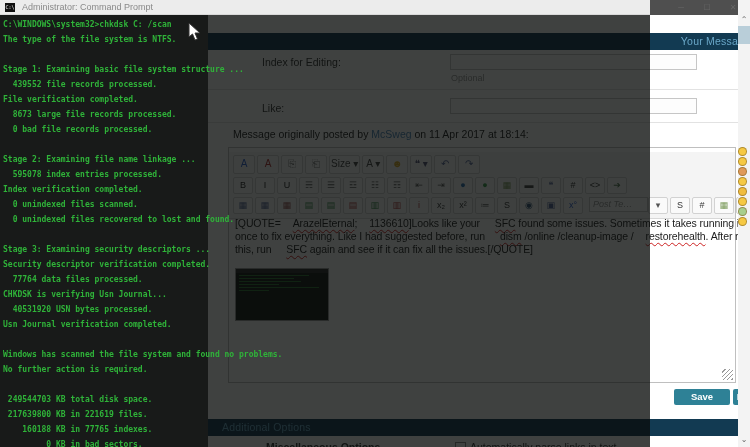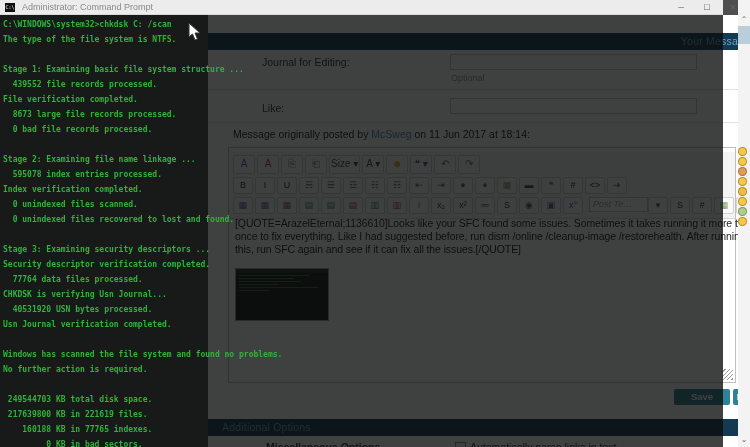--- a/index.html
+++ b/index.html
@@ -25,22 +25,22 @@
     border-bottom:1px solid #d8d8d8;}
   .tbrow{position:absolute;left:4px;white-space:nowrap;}
   #tb1{top:3px;}#tb2{top:25px;}#tb3{top:45px;}
   .tb{display:inline-block;min-width:16px;height:15px;line-height:14px;text-align:center;
     font-size:9px;color:#555;background:#fafafa;border:1px solid #d2d2d2;border-radius:2px;
     margin-right:2px;vertical-align:top;overflow:hidden;padding:0 1px;}
   #tb1 .tb{height:17px;line-height:16px;min-width:18px;font-size:10px;}
   #postto{display:inline-block;width:54px;height:13px;border:1px solid #c8c8c8;background:#fff;
     font-size:9px;font-style:italic;color:#999;line-height:13px;padding-left:3px;vertical-align:top;margin-left:4px;}
   .qline{position:absolute;left:6px;white-space:nowrap;font-size:10.5px;color:#1c1c1c;letter-spacing:-0.1px;}
-  .miss{text-decoration-style:wavy;text-decoration-color:#cc2222;
-    text-decoration-thickness:0.8px;text-underline-offset:2px;}
+  .miss{text-decoration:underline;text-decoration-style:wavy;text-decoration-color:#cc2222;
+    text-decoration-thickness:0.8px;text-underline-offset:2px;margin-left:12px;}
   #attach-thumb{position:absolute;left:6px;top:120px;width:92px;height:51px;background:#141a14;
     border:1px solid #9a9a9a;overflow:hidden;}
   #attach-thumb .ttl{height:4px;background:#2a2a2a;}
   #attach-thumb .tl{height:1px;background:#2f8a33;margin:2px 2px 0 3px;opacity:.8;}
   #resize-grip{position:absolute;right:2px;bottom:2px;width:11px;height:11px;
     background:repeating-linear-gradient(135deg,transparent 0 2px,#9a9a9a 2px 3px);}
   .btn{position:absolute;height:16px;background:#2e8196;color:#fff;font-size:9.5px;font-weight:bold;
     line-height:16px;text-align:center;border-radius:2px;}
   #btn-save{left:466px;top:374px;width:56px;}
   #btn-preview{left:525px;top:374px;width:86px;}
@@ -48,21 +48,21 @@
   #misc-label{position:absolute;left:58px;top:5px;font-size:10.5px;font-weight:bold;color:#333;}
   #parse-check{position:absolute;left:247px;top:6px;width:9px;height:9px;border:1px solid #888;background:#fff;}
   #parse-label{position:absolute;left:262px;top:5px;font-size:10.5px;color:#333;}
   
   #scroll-strip{position:absolute;left:738px;top:0;width:12px;height:447px;background:#f3f3f3;z-index:2;}
   .scroll-arrow{position:absolute;left:1px;width:10px;text-align:center;font-size:8px;color:#666;}
   #scroll-thumb{position:absolute;left:0;top:26px;width:12px;height:18px;background:#b9ced9;}
   #smiley-panel{position:absolute;left:735px;top:147px;width:14px;z-index:3;}
   .smiley{width:9px;height:9px;border-radius:50%;margin:0 auto 1px auto;border:1px solid rgba(120,90,20,.55);box-sizing:border-box;}
   
-  #console{position:absolute;left:0;top:0;width:723px;height:447px;z-index:10;}
+  #console{position:absolute;left:0;top:0;width:650px;height:447px;z-index:10;}
   #con-title{position:absolute;left:0;top:0;width:100%;height:15px;background:#ececec;
     border-bottom:1px solid #d9d9d9;box-sizing:border-box;}
   #con-icon{position:absolute;left:5px;top:3px;width:10px;height:9px;background:#111;
     color:#eee;font-size:5px;line-height:9px;text-align:center;font-family:"DejaVu Sans Mono",monospace;}
   #con-title-text{position:absolute;left:22px;top:2px;font-size:9px;color:#8a8a8a;}
   .winbtn{position:absolute;top:0;width:26px;height:15px;text-align:center;font-size:8px;
     line-height:15px;color:#666;}
   #con-body{position:absolute;left:0;top:15px;width:100%;height:432px;background:rgba(9,11,10,0.78);}
   #con-text{position:absolute;left:3px;top:2px;margin:0;font-family:"DejaVu Sans Mono",monospace;
     font-size:8px;font-weight:bold;line-height:15px;color:#2fb339;white-space:pre;}
@@ -73,33 +73,33 @@
 <body>
 
 <div id="screen">
 
   <div id="dialog" class="abs">
 
     <div class="bar" id="bar-message">
       <span>Your Message</span>
     </div>
 
-    <div class="flabel" style="left:54px;top:41px;">Journal for Editing:</div>
+    <div class="flabel" style="left:54px;top:41px;">Index for Editing:</div>
     <div class="finput" style="left:242px;top:39px;width:247px;height:16px;"></div>
     <div class="hint" style="left:243px;top:58px;">Optional</div>
 
     <div class="divider" style="top:74px;"></div>
 
     <div class="flabel" style="left:54px;top:87px;">Like:</div>
     <div class="finput" style="left:242px;top:83px;width:247px;height:16px;"></div>
 
     <div class="divider" style="top:107px;"></div>
 
     <div id="origin-line">
-      <span>Message originally posted by </span><a>McSweg</a><span> on 11 Jun 2017 at 18:14:</span>
+      <span>Message originally posted by </span><a>McSweg</a><span> on 11 Apr 2017 at 18:14:</span>
     </div>
 
     <div id="editor">
       <div id="toolbar">
         <div class="tbrow" id="tb1"><span class="tb" style="color: rgb(43, 95, 208);">A</span><span class="tb" style="color: rgb(176, 48, 48);">A</span><span class="tb" style="color: rgb(119, 119, 119);">⎘</span><span class="tb" style="color: rgb(119, 119, 119);">⎗</span><span class="tb" style="color: rgb(68, 68, 68);">Size ▾</span><span class="tb" style="color: rgb(68, 68, 68);">A ▾</span><span class="tb" style="color: rgb(216, 168, 32);">☻</span><span class="tb" style="color: rgb(85, 85, 119);">❝ ▾</span><span class="tb" style="color: rgb(85, 102, 153);">↶</span><span class="tb" style="color: rgb(85, 102, 153);">↷</span></div>
         <div class="tbrow" id="tb2"><span class="tb" style="color: rgb(34, 34, 34);">B</span><span class="tb" style="color: rgb(34, 34, 34);">I</span><span class="tb" style="color: rgb(34, 34, 34);">U</span><span class="tb" style="color: rgb(85, 85, 85);">☴</span><span class="tb" style="color: rgb(85, 85, 85);">☰</span><span class="tb" style="color: rgb(85, 85, 85);">☲</span><span class="tb" style="color: rgb(85, 85, 85);">☷</span><span class="tb" style="color: rgb(85, 85, 85);">☶</span><span class="tb" style="color: rgb(85, 85, 85);">⇤</span><span class="tb" style="color: rgb(85, 85, 85);">⇥</span><span class="tb" style="color: rgb(42, 111, 176);">●</span><span class="tb" style="color: rgb(58, 154, 74);">●</span><span class="tb" style="color: rgb(122, 154, 90);">▦</span><span class="tb" style="color: rgb(68, 68, 68);">▬</span><span class="tb" style="color: rgb(85, 102, 153);">❝</span><span class="tb" style="color: rgb(51, 51, 51);">#</span><span class="tb" style="color: rgb(51, 51, 51);">&lt;&gt;</span><span class="tb" style="color: rgb(85, 119, 85);">➔</span></div>
         <div class="tbrow" id="tb3"><span class="tb" style="color: rgb(85, 102, 153);">▦</span><span class="tb" style="color: rgb(85, 102, 153);">▦</span><span class="tb" style="color: rgb(153, 85, 85);">▦</span><span class="tb" style="color: rgb(58, 138, 74);">▤</span><span class="tb" style="color: rgb(58, 138, 74);">▤</span><span class="tb" style="color: rgb(176, 64, 64);">▤</span><span class="tb" style="color: rgb(58, 138, 74);">▥</span><span class="tb" style="color: rgb(176, 64, 64);">▥</span><span class="tb" style="color: rgb(176, 64, 64);">i</span><span class="tb" style="color: rgb(51, 51, 51);">x₂</span><span class="tb" style="color: rgb(51, 51, 51);">x²</span><span class="tb" style="color: rgb(85, 85, 85);">≔</span><span class="tb" style="color: rgb(51, 51, 51);">S</span><span class="tb" style="color: rgb(51, 85, 119);">◉</span><span class="tb" style="color: rgb(85, 102, 153);">▣</span><span class="tb" style="color: rgb(43, 95, 208);">x°</span><span id="postto">Post Te…</span><span class="tb" style="color: rgb(85, 85, 85);">▾</span><span class="tb" style="color: rgb(51, 51, 51);">S</span><span class="tb" style="color: rgb(51, 51, 51);">#</span><span class="tb" style="color: rgb(122, 154, 90);">▦</span><span class="tb" style="color: rgb(85, 85, 85);">≔</span></div>
       </div>
 
       <div class="qline" style="top:69px;"><span>[QUOTE=</span><span class="miss">ArazelEternal</span><span>;</span><span class="miss">1136610</span><span>]Looks like your </span><span class="miss">SFC</span><span> found some issues. Sometimes it takes running it more than</span></div>

